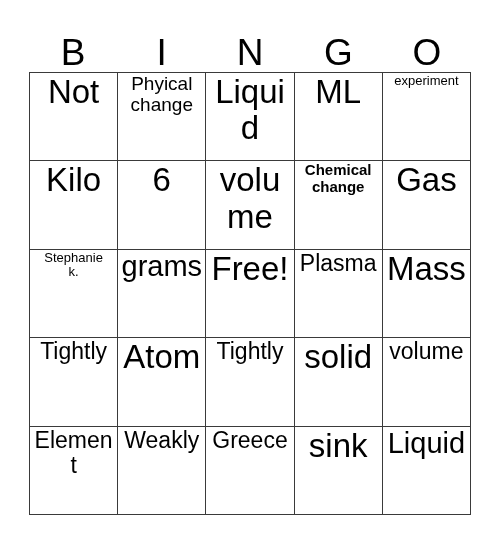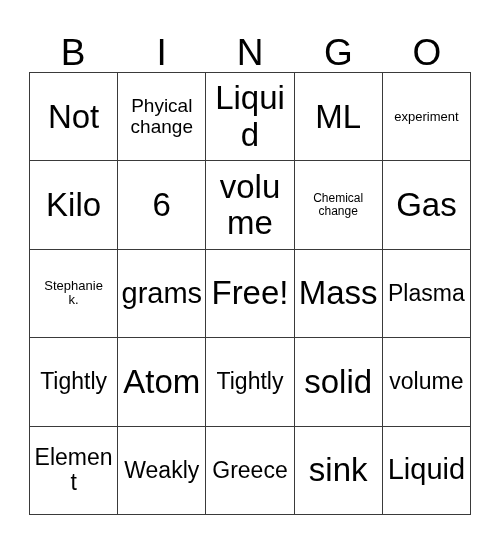--- a/index.html
+++ b/index.html
@@ -59,39 +59,38 @@
     border-top: 1px solid #3a3a3a;
     border-left: 1px solid #3a3a3a;
     box-sizing: border-box;
     background: #ffffff;
   }
   .bingo-cell {
     border-right: 1px solid #3a3a3a;
     border-bottom: 1px solid #3a3a3a;
     box-sizing: border-box;
     display: flex;
-    align-items: center;
     justify-content: center;
     overflow: hidden;
     padding: 1px 2px;
   }
   .cell-text {
     text-align: center;
     line-height: 1.1;
     white-space: pre-line;
     word-break: break-word;
     color: #000;
   }
 
   
   .fs-xl   { font-size: 33px; }
   .fs-lg   { font-size: 29px; }
   .fs-md   { font-size: 23px; }
   .fs-sm   { font-size: 19px; }
-  .fs-xs   { font-size: 12px; }
+  .fs-xs   { font-size: 15px; font-weight: bold; }
   .fs-xxs  { font-size: 13px; }
 </style>
 </head>
 <body style="background: rgb(255, 255, 255); color: rgb(0, 0, 0);">
 
 <div id="bingo-card">
 
   <div id="bingo-header">
     <div class="header-letter">B</div>
     <div class="header-letter">I</div>
@@ -140,24 +139,24 @@
       <span class="cell-text fs-xxs">Stephanie
 k.</span>
     </div>
     <div class="bingo-cell" style="border-right-color: rgb(58, 58, 58); border-bottom-color: rgb(58, 58, 58);">
       <span class="cell-text fs-lg">grams</span>
     </div>
     <div class="bingo-cell" style="border-right-color: rgb(58, 58, 58); border-bottom-color: rgb(58, 58, 58);">
       <span class="cell-text fs-xl">Free!</span>
     </div>
     <div class="bingo-cell" style="border-right-color: rgb(58, 58, 58); border-bottom-color: rgb(58, 58, 58);">
-      <span class="cell-text fs-xl">Mass</span>
+      <span class="cell-text fs-md">Plasma</span>
     </div>
     <div class="bingo-cell" style="border-right-color: rgb(58, 58, 58); border-bottom-color: rgb(58, 58, 58);">
-      <span class="cell-text fs-md">Plasma</span>
+      <span class="cell-text fs-xl">Mass</span>
     </div>
 
     <div class="bingo-cell" style="border-right-color: rgb(58, 58, 58); border-bottom-color: rgb(58, 58, 58);">
       <span class="cell-text fs-md">Tightly</span>
     </div>
     <div class="bingo-cell" style="border-right-color: rgb(58, 58, 58); border-bottom-color: rgb(58, 58, 58);">
       <span class="cell-text fs-xl">Atom</span>
     </div>
     <div class="bingo-cell" style="border-right-color: rgb(58, 58, 58); border-bottom-color: rgb(58, 58, 58);">
       <span class="cell-text fs-md">Tightly</span>

